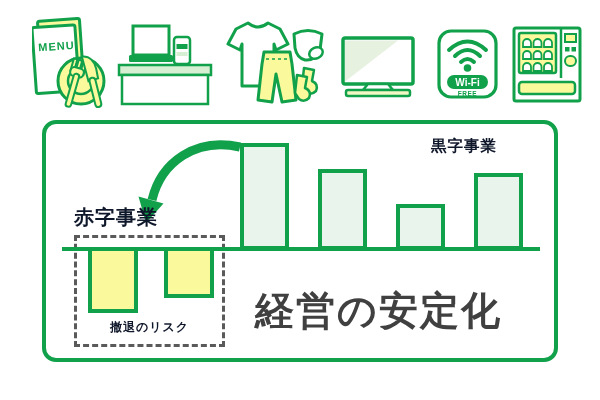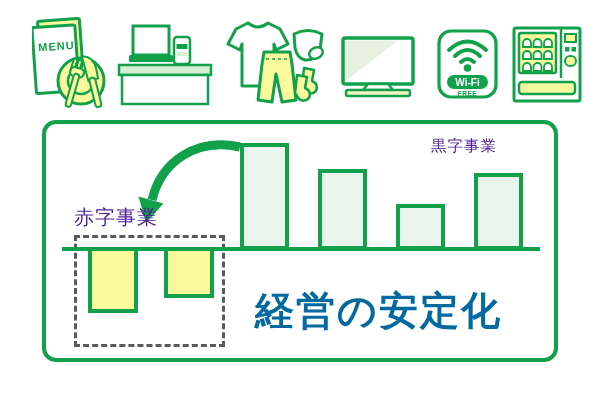--- a/index.html
+++ b/index.html
@@ -19,26 +19,26 @@
 
   .bars{position:absolute;display:flex;}
   .bars-profit{left:240px;bottom:150px;gap:29px;align-items:flex-end;}
   .bars-loss{left:88px;top:247px;gap:26px;align-items:flex-start;}
   .bars-profit .bar{width:49px;background:#e9f4ec;border:4px solid #12a14b;box-sizing:border-box;}
   .bars-loss .bar{width:50px;background:#fafa9d;border:4px solid #12a14b;box-sizing:border-box;}
 
   .dashed-box{position:absolute;left:74px;top:235px;width:151px;height:112px;
               border:3px dashed #5a5a5a;box-sizing:border-box;}
 
-  .lbl{position:absolute;font-weight:normal;color:#4c1d95;}
+  .lbl{position:absolute;font-weight:bold;color:#0f172a;}
   .lbl-loss{left:74px;top:204px;font-size:20px;letter-spacing:1px;}
   .lbl-profit{left:431px;top:136px;font-size:15.5px;letter-spacing:1px;}
   .lbl-risk{left:74px;top:319px;width:151px;text-align:center;font-size:12px;letter-spacing:1px;}
   .title{position:absolute;left:255px;top:284px;font-size:39px;font-weight:bold;
-         color:#0369a1;letter-spacing:2px;white-space:nowrap;}
+         color:#404040;letter-spacing:2px;white-space:nowrap;}
 </style>
 </head>
 <body>
 
 <div class="stage">
 
   <svg class="icon icon-menu" width="78" height="92" viewBox="0 0 78 92">
     <g transform="rotate(-4 26 40)">
       <rect x="8" y="3" width="42" height="68" rx="2" fill="#fafa9d" stroke="#12a14b" stroke-width="3"></rect>
       <rect x="2" y="9" width="43" height="66" rx="2" fill="#fff" stroke="#12a14b" stroke-width="3"></rect>
@@ -142,15 +142,16 @@
 
   <div class="bars bars-profit">
       <div class="bar" style="height: 107px;"></div>
       <div class="bar" style="height: 81px;"></div>
       <div class="bar" style="height: 46px;"></div>
       <div class="bar" style="height: 77px;"></div>
     </div>
 
   <div class="lbl lbl-loss">赤字事業</div>
   <div class="lbl lbl-profit">黒字事業</div>
+  <div class="lbl lbl-risk">撤退のリスク</div>
   <div class="title">経営の安定化</div>
 
 </div>
 
 </body></html>

